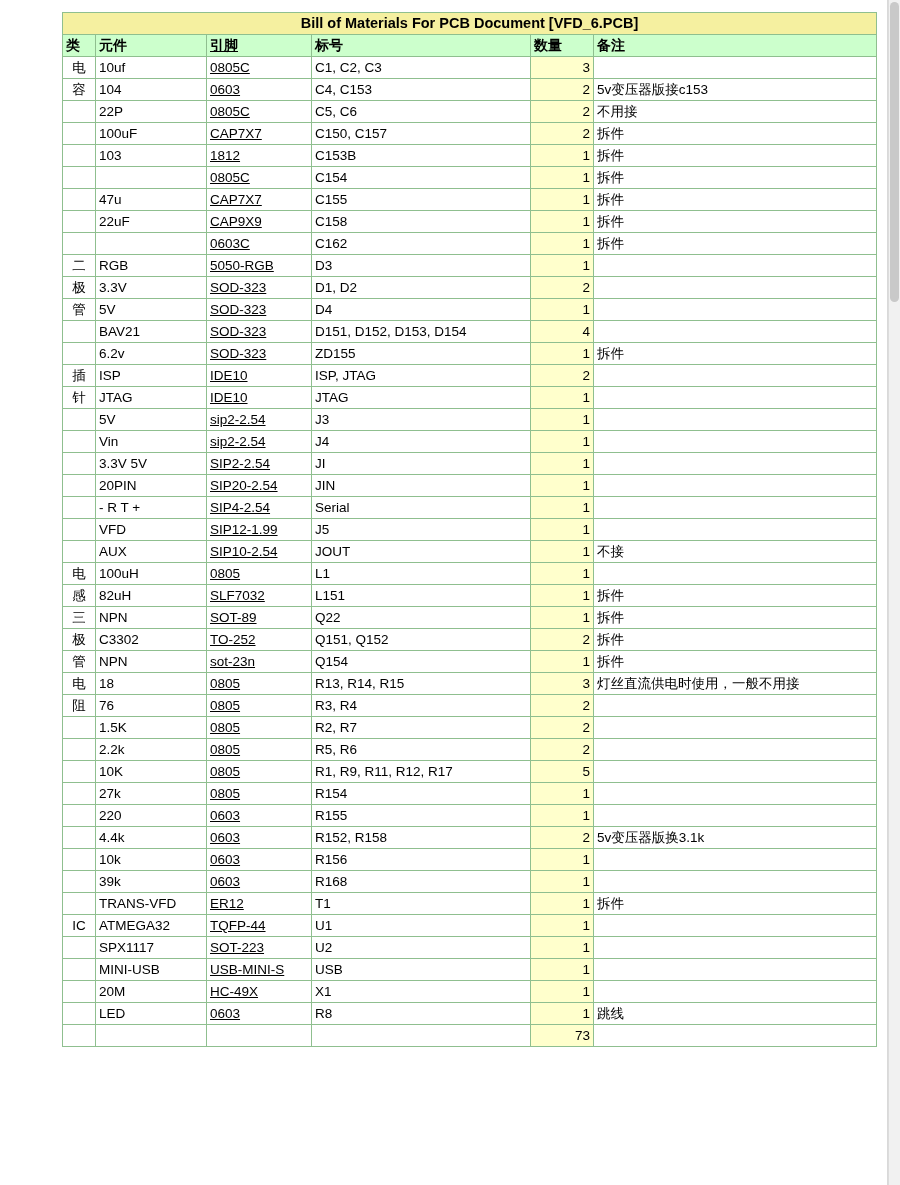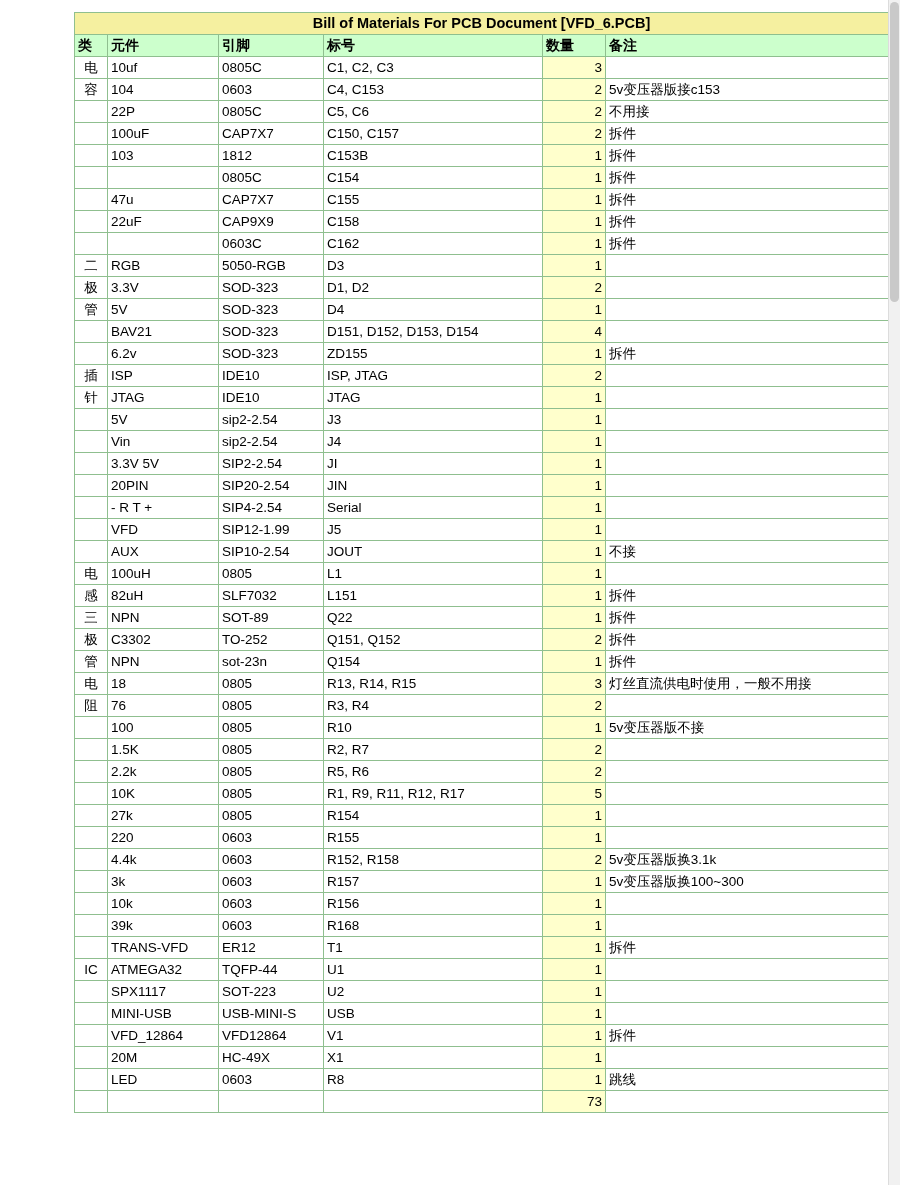--- a/index.html
+++ b/index.html
@@ -9,21 +9,21 @@
   }
   body {
     width: 900px;
     height: 1185px;
     font-family: "Liberation Sans", sans-serif;
     position: relative;
     overflow: hidden;
   }
   .page {
     position: absolute;
-    left: 12px;
+    left: 0;
     top: 0;
     width: 888px;
     height: 1185px;
     background: #ffffff;
     border-right: 1px solid #d9d9d9;
     box-sizing: border-box;
   }
   .scroll-gutter {
     position: absolute;
     right: 0;
@@ -68,21 +68,21 @@
     height: 21px;
   }
   .head-row td {
     background: #ccffcc;
     font-weight: bold;
     font-size: 14px;
     height: 21px;
   }
   .c-cat     { width: 26px; }
   .c-part    { width: 104px; }
-  .c-foot    { width: 98px; }
+  .c-foot    { width: 98px; text-decoration: underline; }
   .c-desig   { width: 212px; }
   .c-qty     { width: 48px; background: #ffffcc; text-align: right; padding-right: 4px; }
   .c-note    { width: 276px; }
   .head-row .c-qty { background: #ccffcc; text-align: left; padding-right: 11px; }
   .cat-cell {
     text-align: center;
     vertical-align: top;
     font-size: 13.5px;
     padding-top: 1px;
   }
@@ -352,28 +352,20 @@
         <tr>
           <td class="c-cat cat-cell">阻</td>
           <td class="c-part">76</td>
           <td class="c-foot">0805</td>
           <td class="c-desig">R3, R4</td>
           <td class="c-qty">2</td>
           <td class="c-note"></td>
         </tr>
         <tr>
           <td class="c-cat cat-cell"></td>
-          <td class="c-part">100</td>
-          <td class="c-foot">0805</td>
-          <td class="c-desig">R10</td>
-          <td class="c-qty">1</td>
-          <td class="c-note">5v变压器版不接</td>
-        </tr>
-        <tr>
-          <td class="c-cat cat-cell"></td>
           <td class="c-part">1.5K</td>
           <td class="c-foot">0805</td>
           <td class="c-desig">R2, R7</td>
           <td class="c-qty">2</td>
           <td class="c-note"></td>
         </tr>
         <tr>
           <td class="c-cat cat-cell"></td>
           <td class="c-part">2.2k</td>
           <td class="c-foot">0805</td>
@@ -405,28 +397,20 @@
           <td class="c-qty">1</td>
           <td class="c-note"></td>
         </tr>
         <tr>
           <td class="c-cat cat-cell"></td>
           <td class="c-part">4.4k</td>
           <td class="c-foot">0603</td>
           <td class="c-desig">R152, R158</td>
           <td class="c-qty">2</td>
           <td class="c-note">5v变压器版换3.1k</td>
-        </tr>
-        <tr>
-          <td class="c-cat cat-cell"></td>
-          <td class="c-part">3k</td>
-          <td class="c-foot">0603</td>
-          <td class="c-desig">R157</td>
-          <td class="c-qty">1</td>
-          <td class="c-note">5v变压器版换100~300</td>
         </tr>
         <tr>
           <td class="c-cat cat-cell"></td>
           <td class="c-part">10k</td>
           <td class="c-foot">0603</td>
           <td class="c-desig">R156</td>
           <td class="c-qty">1</td>
           <td class="c-note"></td>
         </tr>
         <tr>
@@ -461,28 +445,20 @@
           <td class="c-qty">1</td>
           <td class="c-note"></td>
         </tr>
         <tr>
           <td class="c-cat cat-cell"></td>
           <td class="c-part">MINI-USB</td>
           <td class="c-foot">USB-MINI-S</td>
           <td class="c-desig">USB</td>
           <td class="c-qty">1</td>
           <td class="c-note"></td>
-        </tr>
-        <tr>
-          <td class="c-cat cat-cell"></td>
-          <td class="c-part">VFD_12864</td>
-          <td class="c-foot">VFD12864</td>
-          <td class="c-desig">V1</td>
-          <td class="c-qty">1</td>
-          <td class="c-note">拆件</td>
         </tr>
         <tr>
           <td class="c-cat cat-cell"></td>
           <td class="c-part">20M</td>
           <td class="c-foot">HC-49X</td>
           <td class="c-desig">X1</td>
           <td class="c-qty">1</td>
           <td class="c-note"></td>
         </tr>
         <tr>

